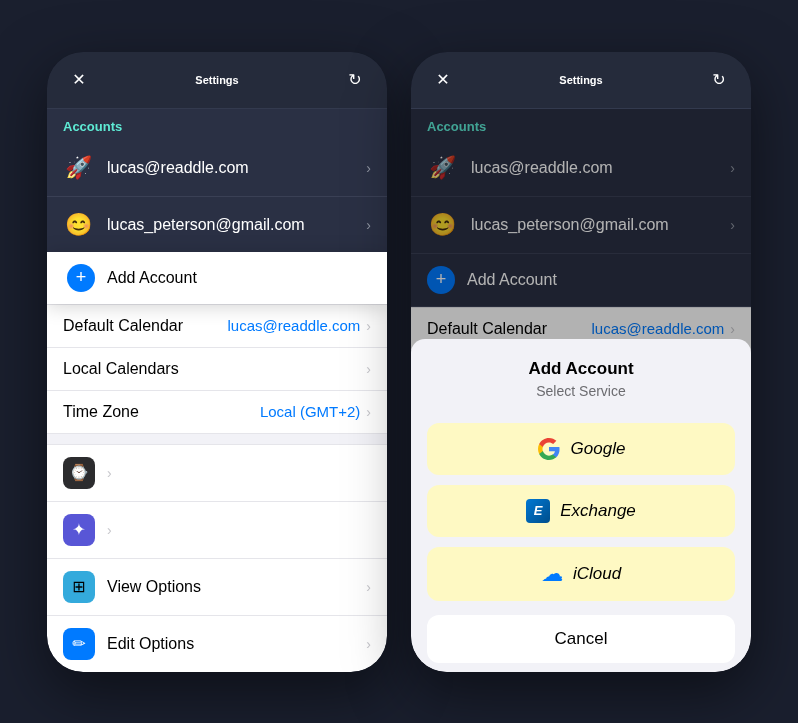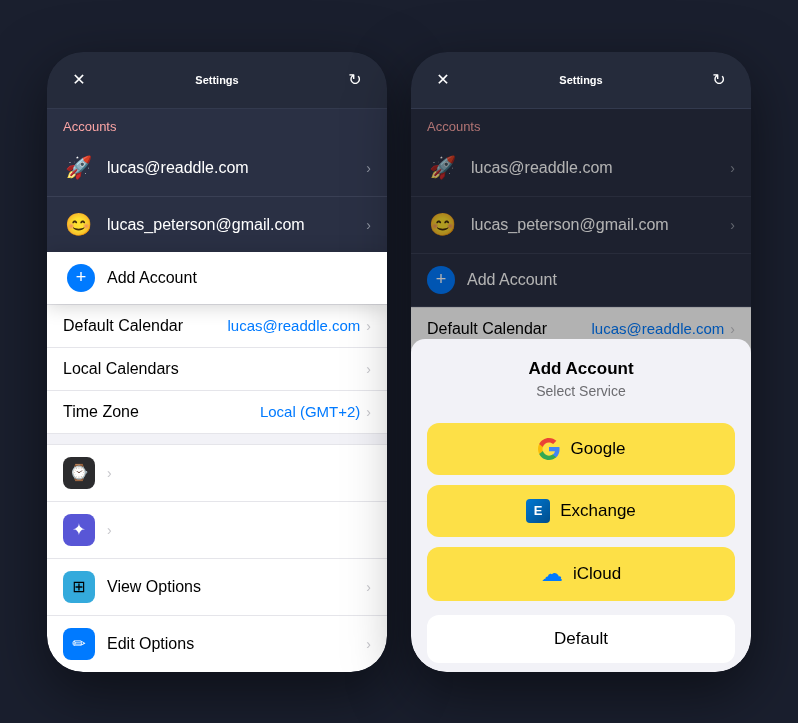--- a/index.html
+++ b/index.html
@@ -131,22 +131,22 @@
       color: #000000;
     }
     .accounts-section {
       background: #2a3044;
       position: relative;
       overflow: hidden;
     }
     .accounts-section .section-header-dark {
       padding: 10px 16px 6px;
       font-size: 13px;
-      color: #fca5a5;
-      font-weight: 400;
+      color: #5eead4;
+      font-weight: 700;
     }
     .accounts-section .settings-row {
       background: #2a3044;
       border-bottom: 1px solid #3a4055;
     }
     .accounts-section .settings-row .row-label {
       color: #ffffff;
     }
     .accounts-section .settings-row .chevron {
       color: #8e93a0;
@@ -187,34 +187,35 @@
       color: #000000;
       margin-bottom: 4px;
     }
     .modal-subtitle {
       text-align: center;
       font-size: 14px;
       color: #6c6c70;
       margin-bottom: 24px;
     }
     .service-btn {
-      background: #fde047;
+      background: #fef9c3;
       border: none;
       border-radius: 12px;
       width: 100%;
       padding: 14px 16px;
       display: flex;
       align-items: center;
       justify-content: center;
       font-size: 17px;
       font-weight: 500;
       color: #000000;
       margin-bottom: 10px;
       cursor: pointer;
       gap: 10px;
+      font-style: italic;
     }
     .cancel-btn {
       background: #ffffff;
       border: none;
       border-radius: 12px;
       width: 100%;
       padding: 14px 16px;
       font-size: 17px;
       font-weight: 400;
       color: #000000;
@@ -385,21 +386,21 @@
               <span>Exchange</span>
             </button>
 
             
             <button class="service-btn">
               <span style="font-size:22px;color:#007aff;">☁</span>
               <span>iCloud</span>
             </button>
 
             
-            <button class="cancel-btn">Default</button>
+            <button class="cancel-btn">Cancel</button>
           </div>
         </div>
 
       </div>
     </div>
   </div>
 
 </div>
 
 </body></html>

